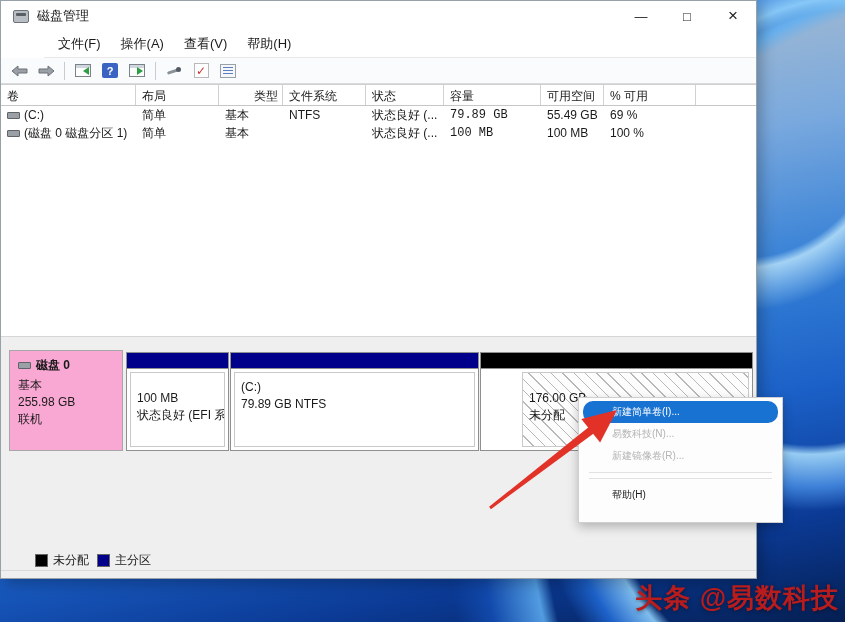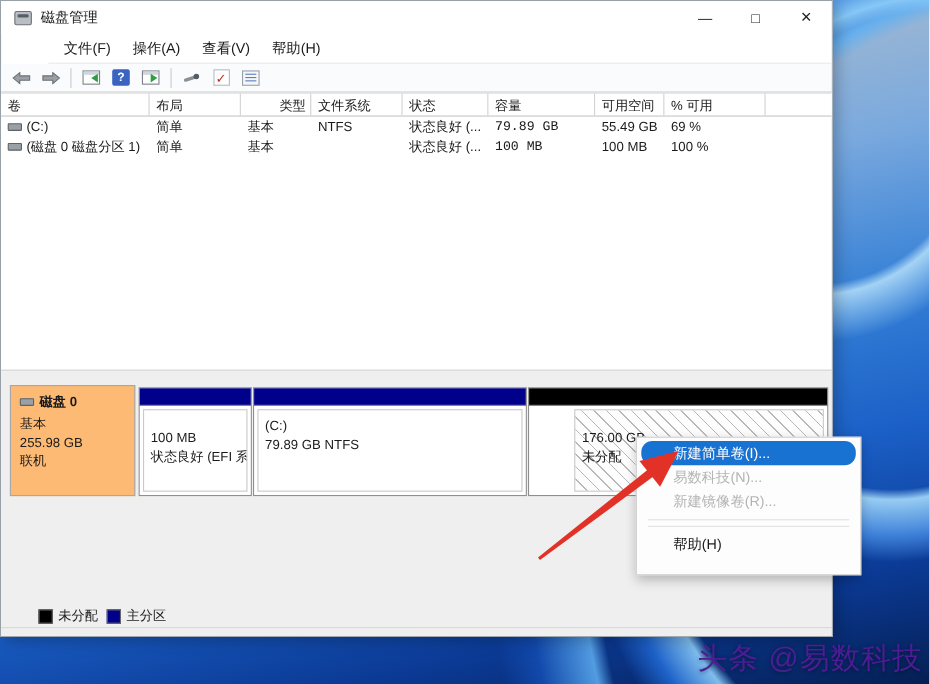--- a/index.html
+++ b/index.html
@@ -69,21 +69,21 @@
   .vr-cell { padding:0 4px 0 6px; overflow:hidden; white-space:nowrap; display:flex; align-items:center; gap:4px; }
   .disk-mini { width:13px; height:7px; background:#9aa0a6; border:1px solid #5d6368;
     border-radius:1px; flex:none; }
   .c-vol{width:135px;} .c-lay{width:83px;} .c-typ{width:64px;text-align:right;} .c-fs{width:83px;}
   .c-st{width:78px;} .c-cap{width:97px;font-family:Liberation Mono, monospace;} .c-free{width:63px;} .c-pct{width:92px;} .c-x{flex:1; border-right:none;}
 
   
   .graph-panel { position:absolute; left:0; top:335px; right:0; bottom:0; background:#efefef;
     border-top:1px solid #d6d6d6; }
   .disk-box { position:absolute; left:8px; top:13px; width:114px; height:101px;
-    background:#fdba74; border:1px solid #a7a7a7; padding:6px 0 0 8px; font-size:12px; color:#1a1a1a; }
+    background:#f9a8d4; border:1px solid #a7a7a7; padding:6px 0 0 8px; font-size:12px; color:#1a1a1a; }
   .disk-box .hd { display:flex; align-items:center; gap:5px; font-weight:bold; margin-bottom:3px; }
   .disk-box .ln { line-height:17px; }
 
   .part-block { position:absolute; top:15px; height:99px; border:1px solid #8f8f8f; background:#fff; }
   .part-stripe { height:16px; border-bottom:1px solid #8f8f8f; }
   .stripe-primary { background:#00008b; }
   .stripe-unalloc { background:#000000; }
   .part-body { position:absolute; left:3px; right:3px; top:19px; bottom:3px; background:#fff;
     border:1px solid #c9c9c9; font-size:12px; color:#1a1a1a; padding:6px 0 0 6px; line-height:17px;
     white-space:nowrap; overflow:hidden; }
@@ -92,31 +92,31 @@
   .part-body .pad-top { padding-top:11px; }
 
   .legend { position:absolute; left:0; right:0; bottom:7px; height:20px; display:flex;
     align-items:center; gap:8px; padding-left:34px; font-size:12px; color:#1a1a1a;
     border-bottom:1px solid #d9d9d9; }
   .legend-item { display:flex; align-items:center; gap:5px; }
   .legend-swatch { width:13px; height:13px; border:1px solid #666; }
 
   
   .ctx-menu { position:absolute; left:578px; top:397px; width:205px; background:#fdfdfd;
-    border:1px solid #cfcfcf; box-shadow:0 4px 10px rgba(0,0,0,.25); padding:3px 0 16px 0; font-size:13px; }
+    border:1px solid #cfcfcf; box-shadow:0 4px 10px rgba(0,0,0,.25); padding:3px 0 16px 0; font-size:10px; }
   .ctx-item { height:22px; line-height:22px; padding-left:33px; color:#1a1a1a; white-space:nowrap; }
   .ctx-item.highlighted { background:#1872d2; color:#fff; border-radius:10px; margin:0 4px;
     padding-left:29px; }
   .ctx-item.disabled { color:#b4b4b4; }
   .ctx-sep { height:1px; background:#e2e2e2; margin:5px 10px; }
 
   
   .arrow-overlay { position:absolute; left:440px; top:390px; width:230px; height:140px; pointer-events:none; }
-  .watermark { position:absolute; right:6px; bottom:6px; font-size:27px; font-weight:normal;
-    color:#4c1d95; letter-spacing:1px; text-shadow:0 1px 4px rgba(0,0,0,.45); }
+  .watermark { position:absolute; right:6px; bottom:6px; font-size:27px; font-weight:bold;
+    color:#b91c1c; letter-spacing:1px; text-shadow:0 1px 4px rgba(0,0,0,.45); }
 </style>
 </head>
 <body>
 
 <div class="stage">
   <div class="desktop"></div>
 
   <div class="window">
 
     <div class="titlebar">

